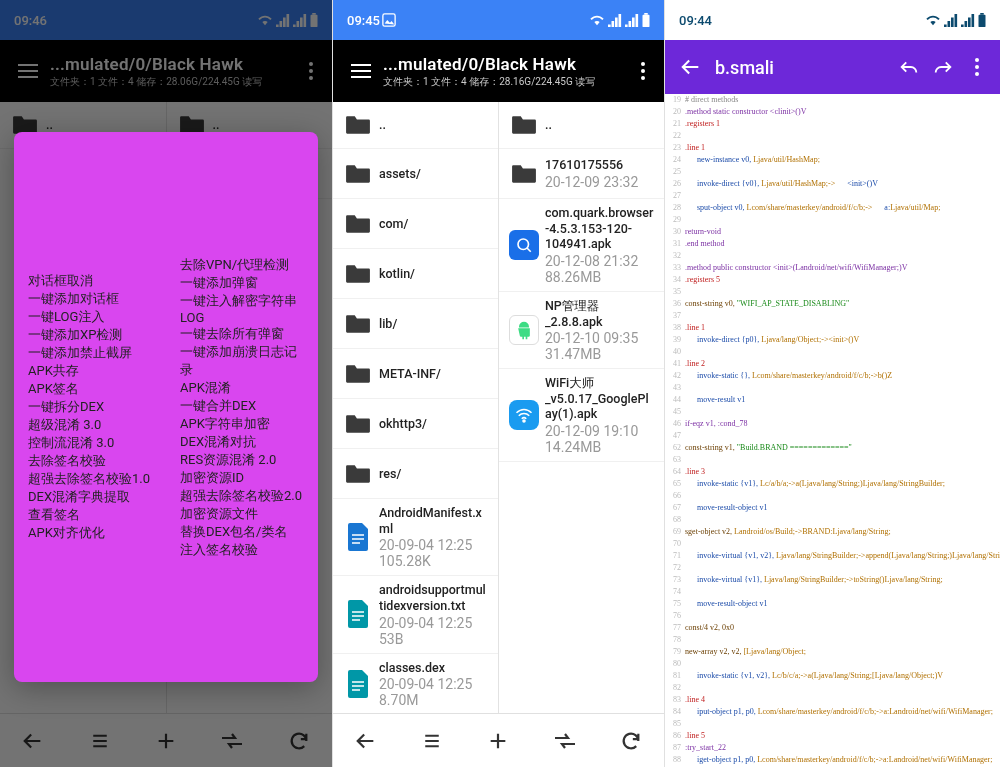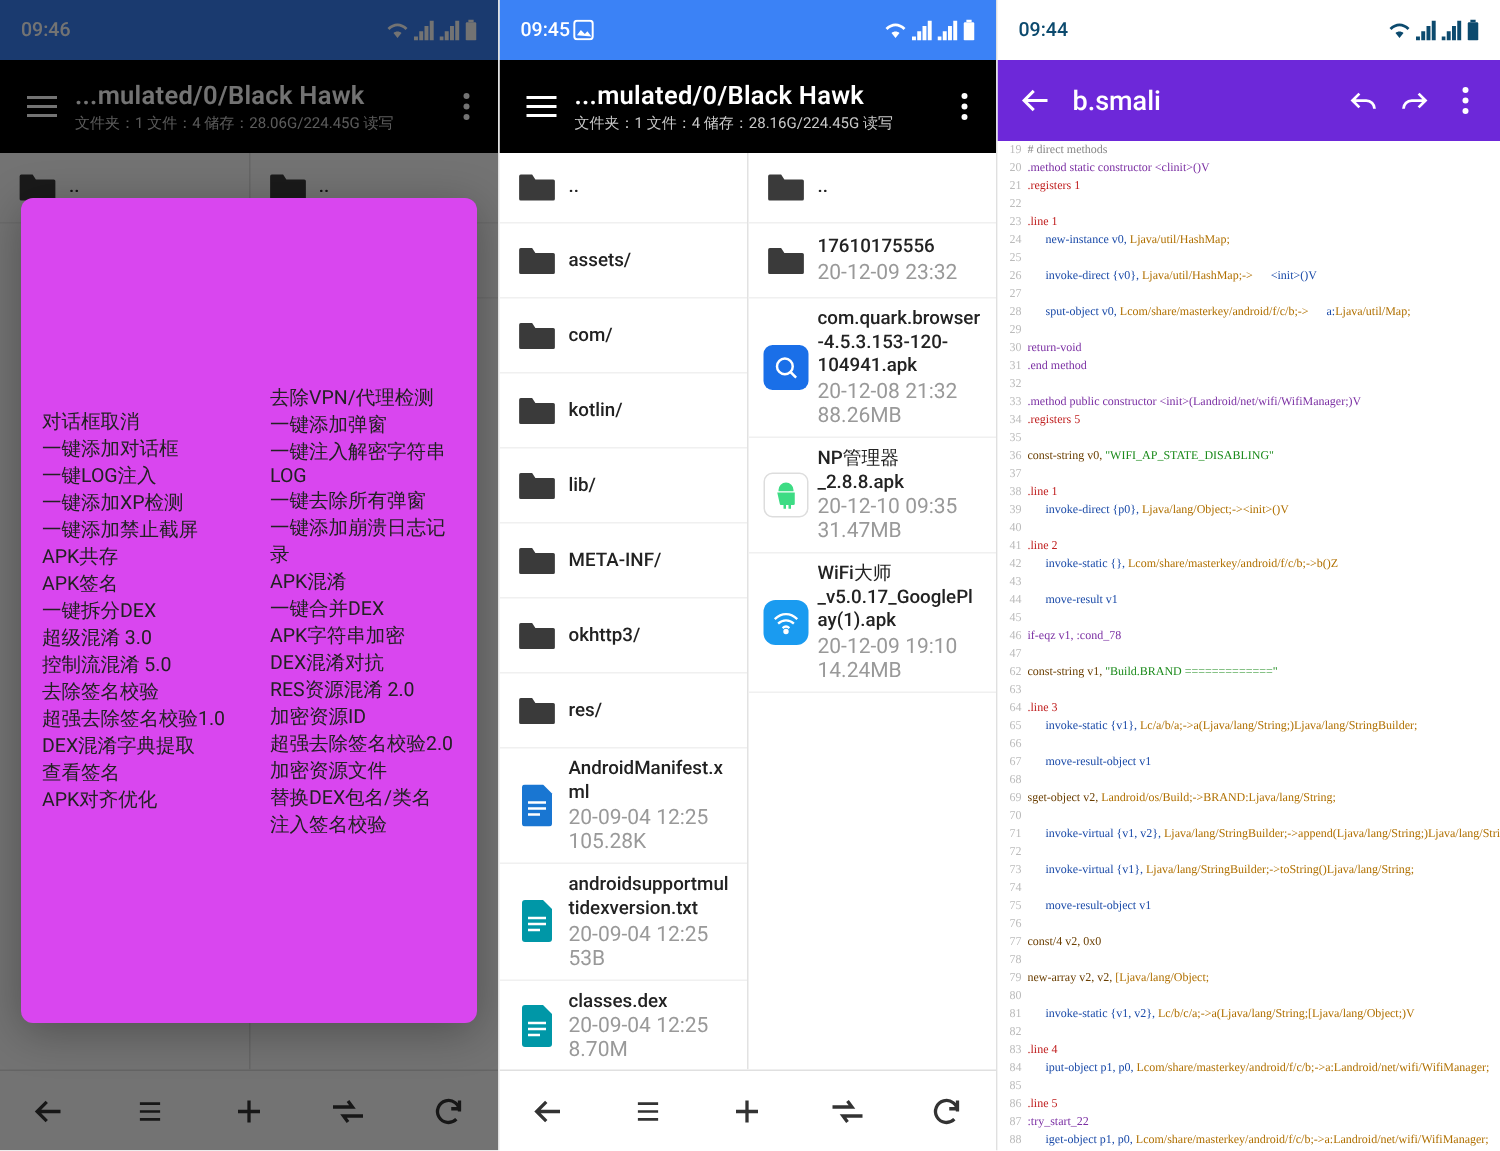--- a/index.html
+++ b/index.html
@@ -218,21 +218,21 @@
     <div class="dialog-col" id="dlgL">
         <div class="dialog-item">对话框取消</div>
         <div class="dialog-item">一键添加对话框</div>
         <div class="dialog-item">一键LOG注入</div>
         <div class="dialog-item">一键添加XP检测</div>
         <div class="dialog-item">一键添加禁止截屏</div>
         <div class="dialog-item">APK共存</div>
         <div class="dialog-item">APK签名</div>
         <div class="dialog-item">一键拆分DEX</div>
         <div class="dialog-item">超级混淆 3.0</div>
-        <div class="dialog-item">控制流混淆 5.0</div>
+        <div class="dialog-item">控制流混淆 3.0</div>
         <div class="dialog-item">去除签名校验</div>
         <div class="dialog-item">超强去除签名校验1.0</div>
         <div class="dialog-item">DEX混淆字典提取</div>
         <div class="dialog-item">查看签名</div>
         <div class="dialog-item">APK对齐优化</div>
       </div>
     <div class="dialog-col" id="dlgR">
         <div class="dialog-item">去除VPN/代理检测</div>
         <div class="dialog-item">一键添加弹窗</div>
         <div class="dialog-item">一键注入解密字符串LOG</div>

